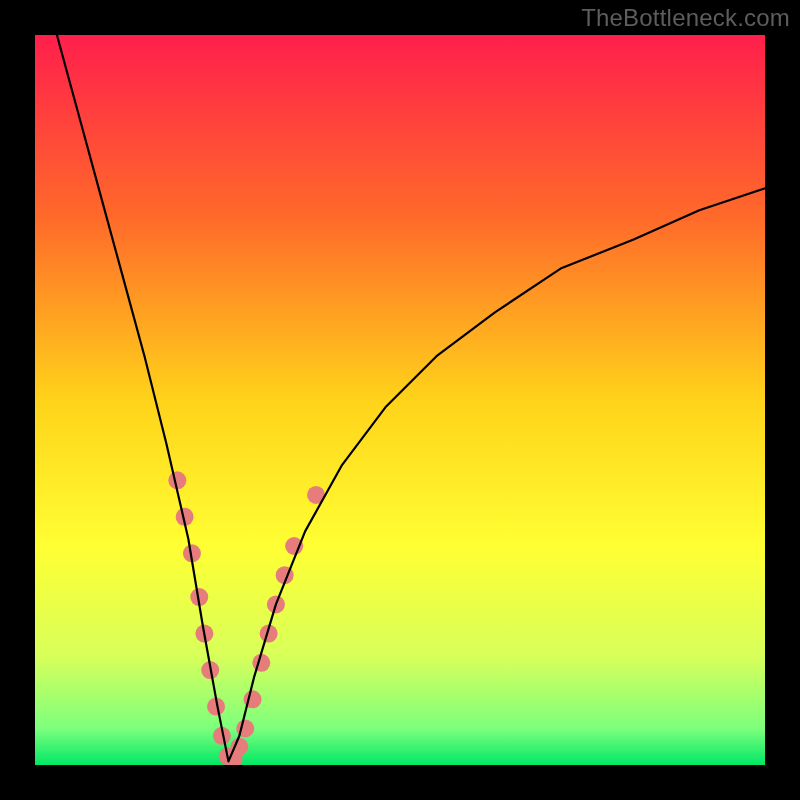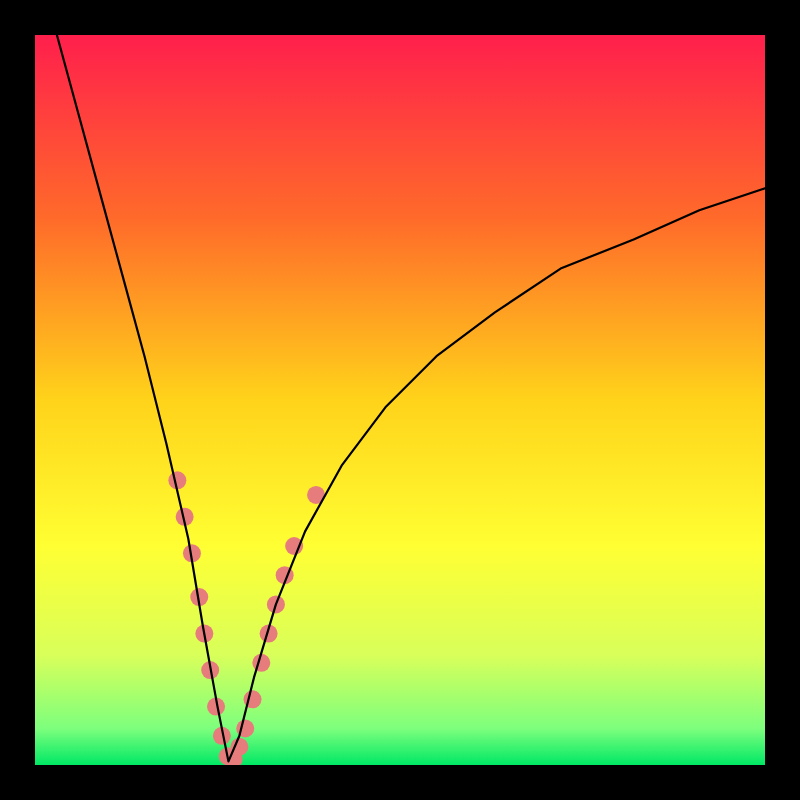--- a/index.html
+++ b/index.html
@@ -30,20 +30,21 @@
   svg {
     position: absolute;
     left: 0;
     top: 0;
   }
 </style>
 </head>
 <body>
 
 <div class="frame">
+  <div class="watermark">TheBottleneck.com</div>
   <svg id="chart-svg" width="800" height="800" viewBox="0 0 800 800">
     <defs>
       <linearGradient id="bg-grad" x1="0" y1="0" x2="0" y2="1">
           <stop offset="0%" stop-color="#ff1f4c"></stop>
           <stop offset="25%" stop-color="#ff6a2a"></stop>
           <stop offset="50%" stop-color="#ffd31a"></stop>
           <stop offset="70%" stop-color="#ffff33"></stop>
           <stop offset="85%" stop-color="#d8ff5a"></stop>
           <stop offset="95%" stop-color="#7dff7d"></stop>
           <stop offset="100%" stop-color="#00e865"></stop>

